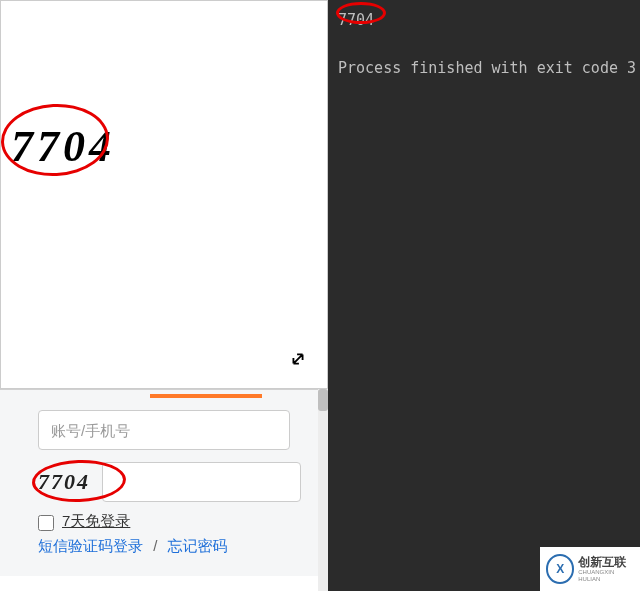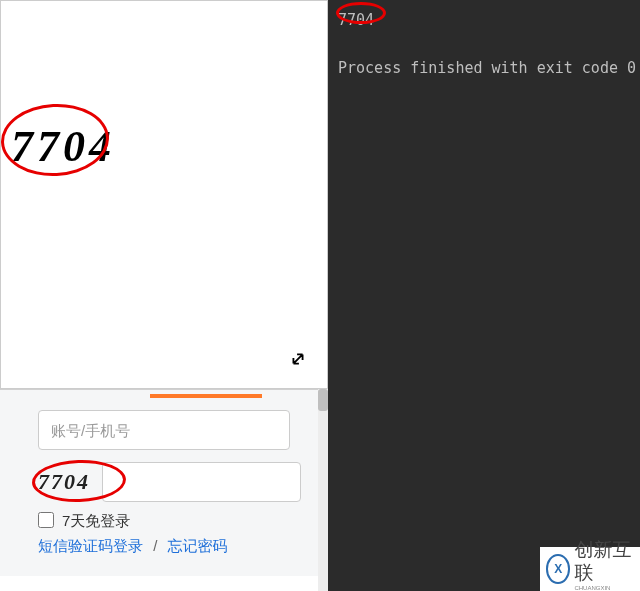--- a/index.html
+++ b/index.html
@@ -104,24 +104,25 @@
       flex: 1;
       height: 40px;
       border: 1px solid #ccc;
       border-radius: 4px;
       background: #fff;
       padding: 0 10px;
     }
     .check-row {
       margin: 0 38px 6px 38px;
       display: flex;
-      align-items: flex-start;
+      align-items: flex-end;
       gap: 8px;
       font-size: 15px;
       color: #333;
+      text-decoration: underline;
     }
     .check-row input { width: 16px; height: 16px; }
     .links-row {
       margin: 0 38px;
       font-size: 15px;
     }
     .links-row a {
       color: #1e6fd9;
       text-decoration: none;
       cursor: pointer;
@@ -172,21 +173,21 @@
       border-radius: 50%;
       position: relative;
       display: flex;
       align-items: center;
       justify-content: center;
       font-size: 12px;
       font-weight: bold;
       color: #2b6db0;
     }
     .wm-text { font-size: 11px; line-height: 1.2; color: #444; }
-    .wm-text .cn { font-weight: normal; font-size: 19px; }
+    .wm-text .cn { font-weight: bold; font-size: 12px; }
     .wm-text .en { font-size: 6px; color: #888; }
   </style>
 </head>
 <body>
 
 <div class="left-pane">
   <div class="captcha-large">7704</div>
   <div class="ring-large"></div>
   <div class="expand-icon">
     <svg width="22" height="22" viewBox="0 0 24 24" fill="none" stroke="#000" stroke-width="2">
@@ -218,21 +219,21 @@
   </div>
 </div>
 
 <div class="scroll-track">
   <div class="scroll-thumb"></div>
 </div>
 
 <div class="console-pane">
   <div class="console-line">7704</div>
   <div class="console-line">&nbsp;</div>
-  <div class="console-line">Process finished with exit code 0</div>
+  <div class="console-line">Process finished with exit code 3</div>
 </div>
 <div class="ring-console"></div>
 
 <div class="watermark">
   <div class="wm-logo">X</div>
   <div class="wm-text">
     <div class="cn">创新互联</div>
     <div class="en">CHUANGXIN HULIAN</div>
   </div>
 </div>

